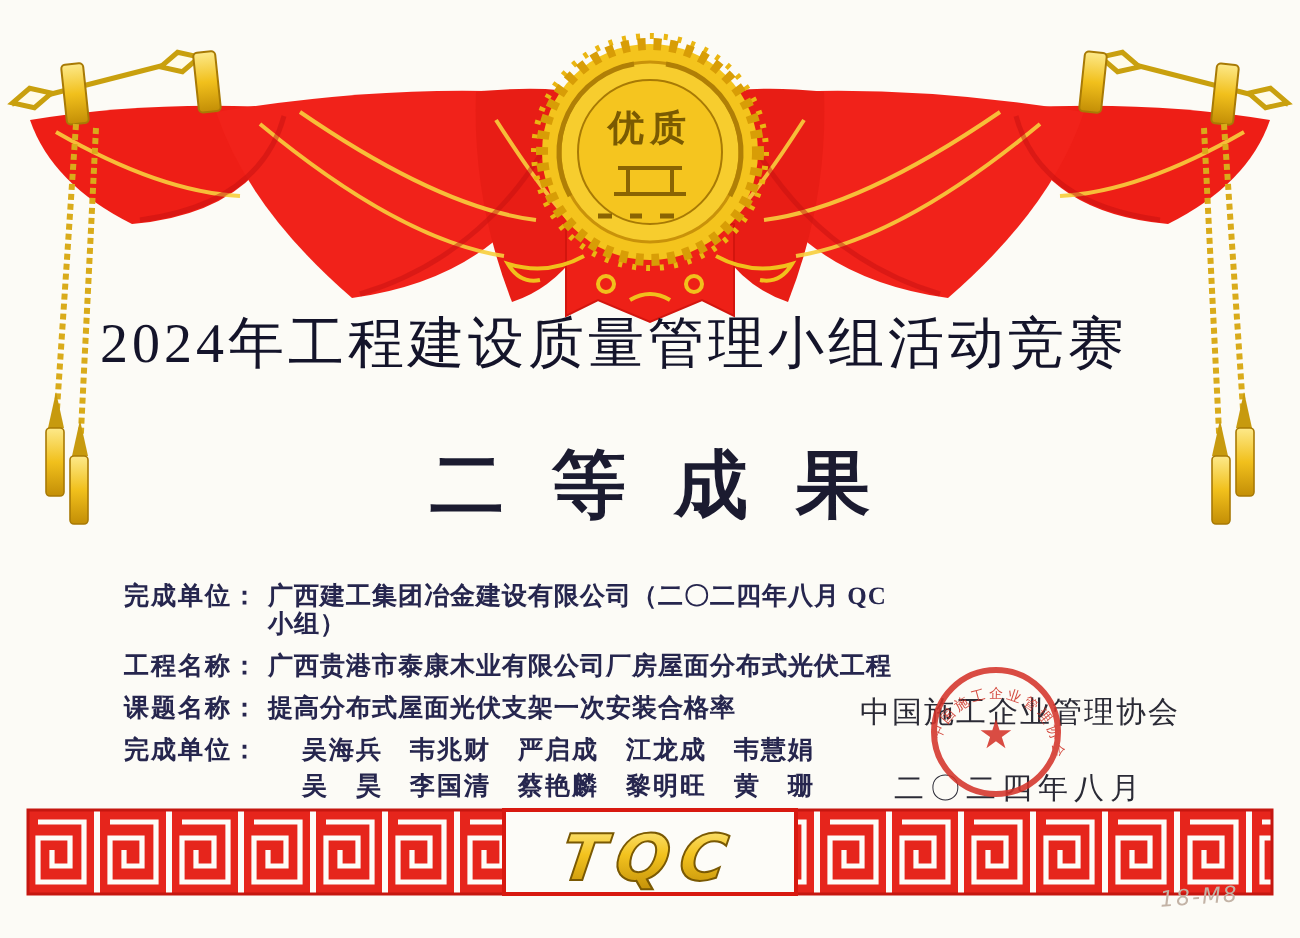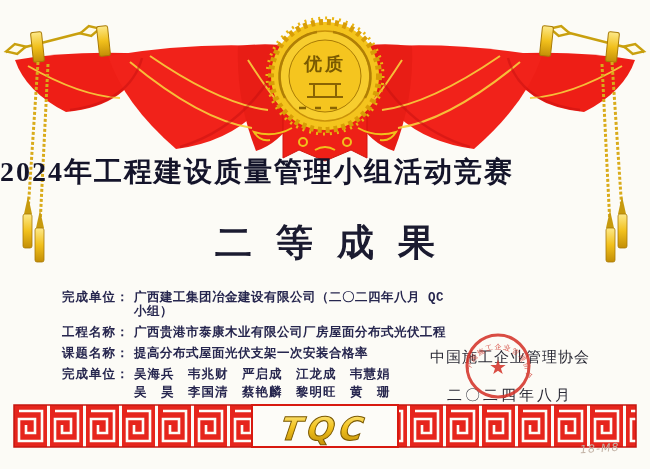--- a/index.html
+++ b/index.html
@@ -8,38 +8,38 @@
     width:650px;height:469px;
     margin:0 auto;
     background:#fcfbf6;
     overflow:hidden;
     font-family:"Liberation Serif", serif;
     padding-left:13px;
   }
   .top-deco{position:absolute;top:0;left:0;}
   .cert-title{
     position:absolute;top:153px;left:0;width:614px;
-    text-align:left;
-    font-size:28px;font-weight:700;color:#14142a;
+    text-align:center;
+    font-size:28px;font-weight:400;color:#14142a;
     letter-spacing:2px;
   }
   .cert-award{
     position:absolute;top:218px;left:0;width:650px;
     text-align:center;
     font-size:37px;font-weight:700;color:#1b1b30;
     letter-spacing:24px;text-indent:24px;
   }
   .info-block{
     position:absolute;top:291px;left:62px;width:390px;
     color:#26264e;font-size:12.5px;font-weight:700;
   }
-  .info-row{display:flex;margin-bottom:7px;line-height:14px;font-family:Liberation Mono, monospace;}
+  .info-row{display:flex;margin-bottom:7px;line-height:14px;}
   .info-label{flex:0 0 72px;letter-spacing:1px;white-space:nowrap;}
   .info-value{flex:1;letter-spacing:0.5px;}
-  .member-line{margin-bottom:4px;letter-spacing:1px;}
+  .member-line{margin-bottom:4px;letter-spacing:1px;margin-left:17px;}
   .issuer-block{
     position:absolute;top:346px;left:418px;width:184px;
     text-align:center;color:#2b2b36;
   }
   .issuer-name{font-size:15px;letter-spacing:1px;line-height:22px;}
   .issuer-date{font-size:15px;letter-spacing:3px;line-height:22px;margin-top:16px;}
   .seal{position:absolute;top:328px;left:460px;width:76px;height:76px;opacity:0.88;}
   .bottom-band{position:absolute;left:0;top:398px;}
   .hand-note{
     position:absolute;top:442px;left:580px;

